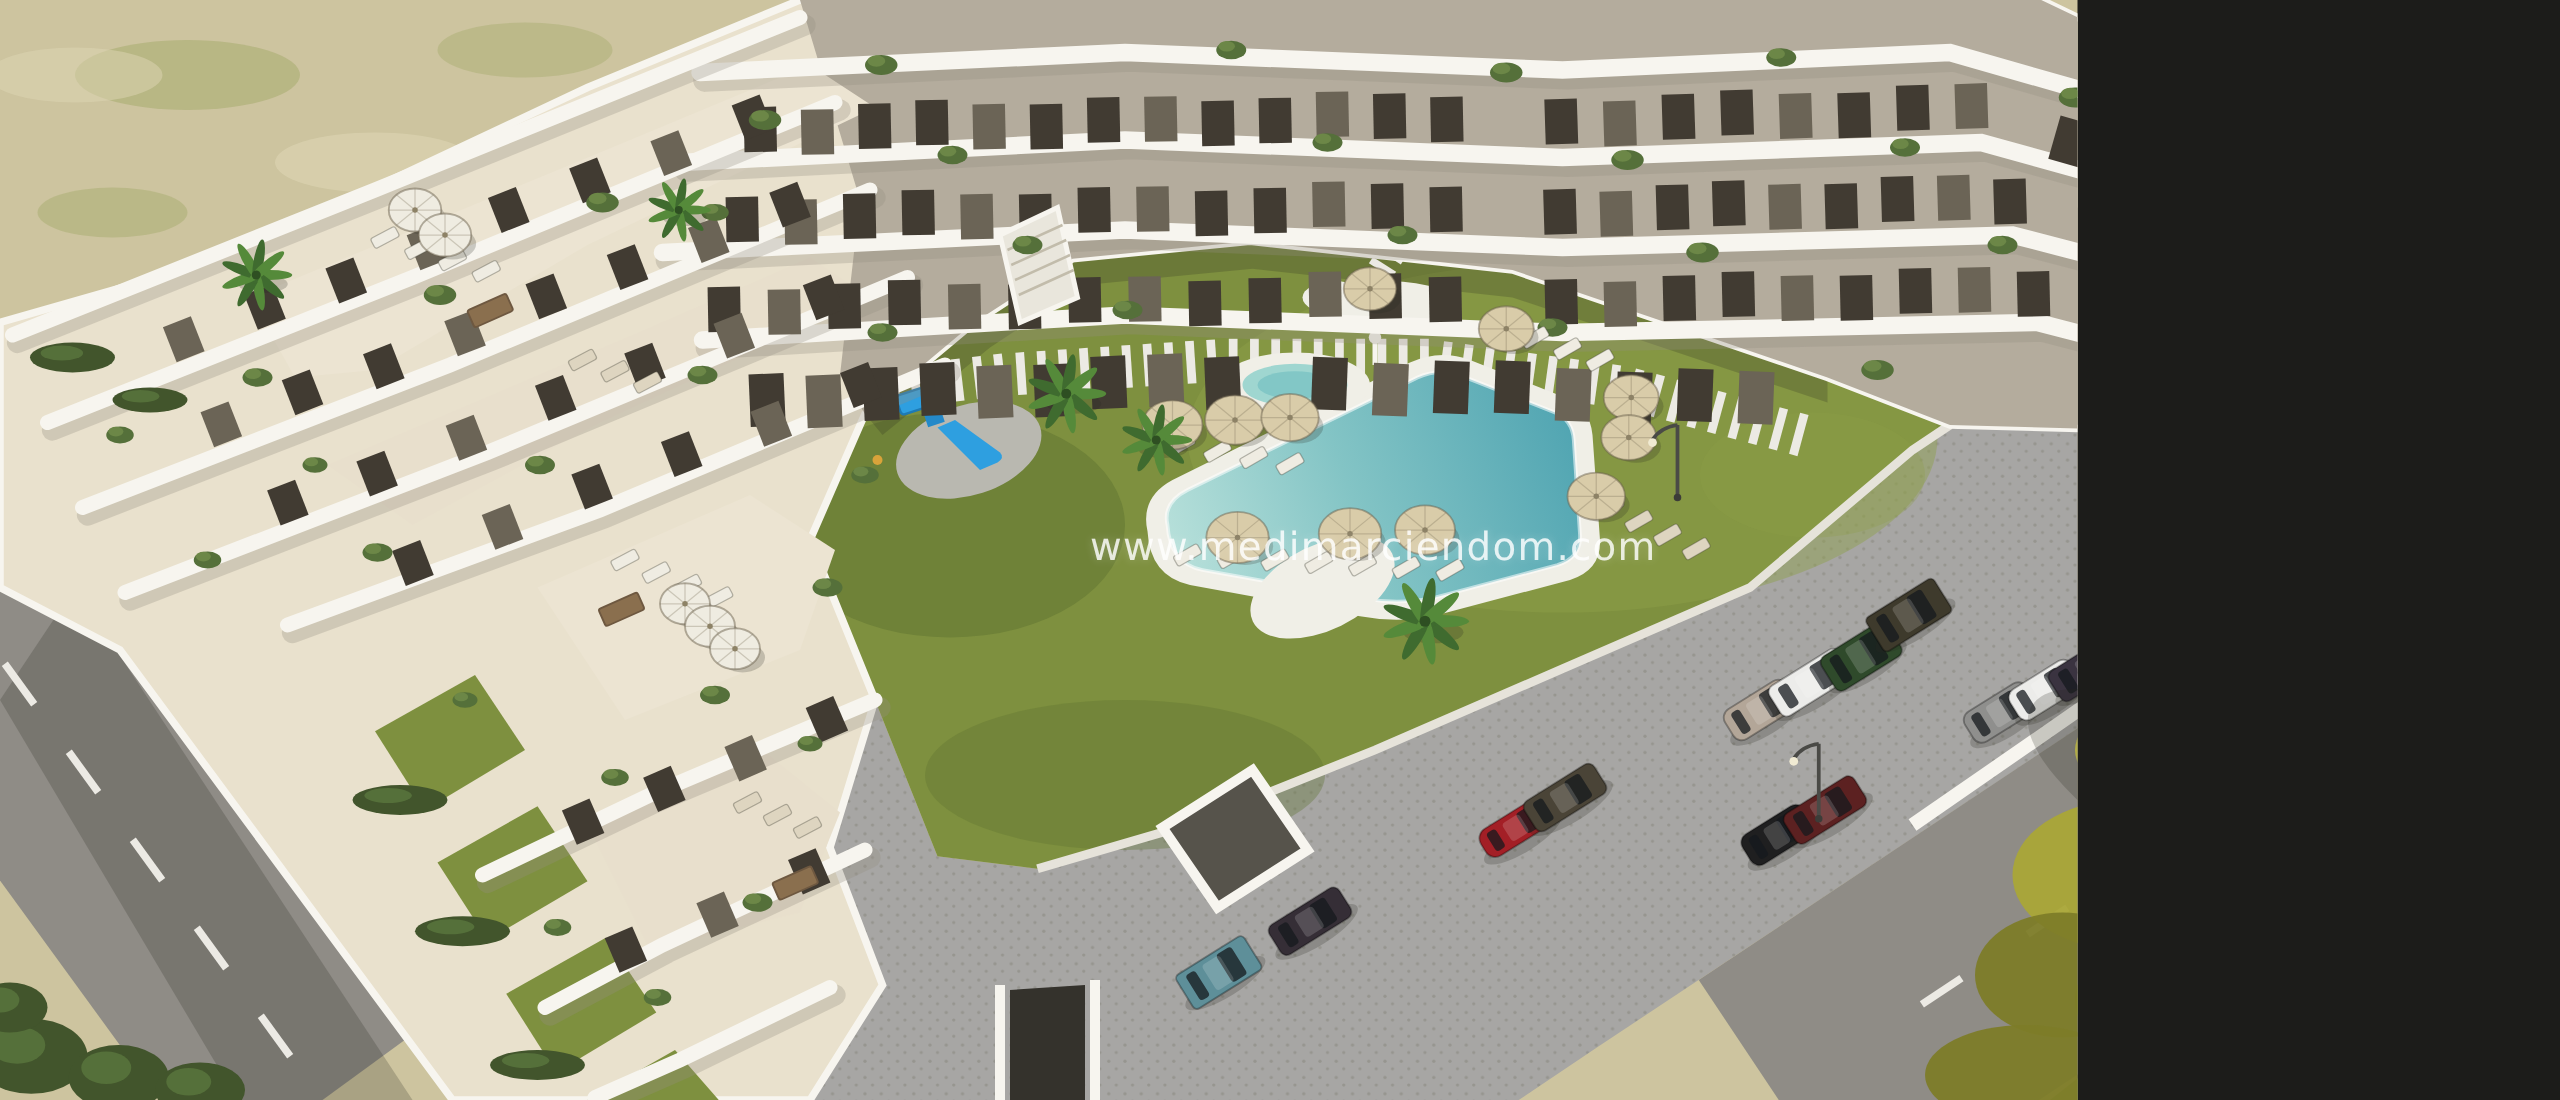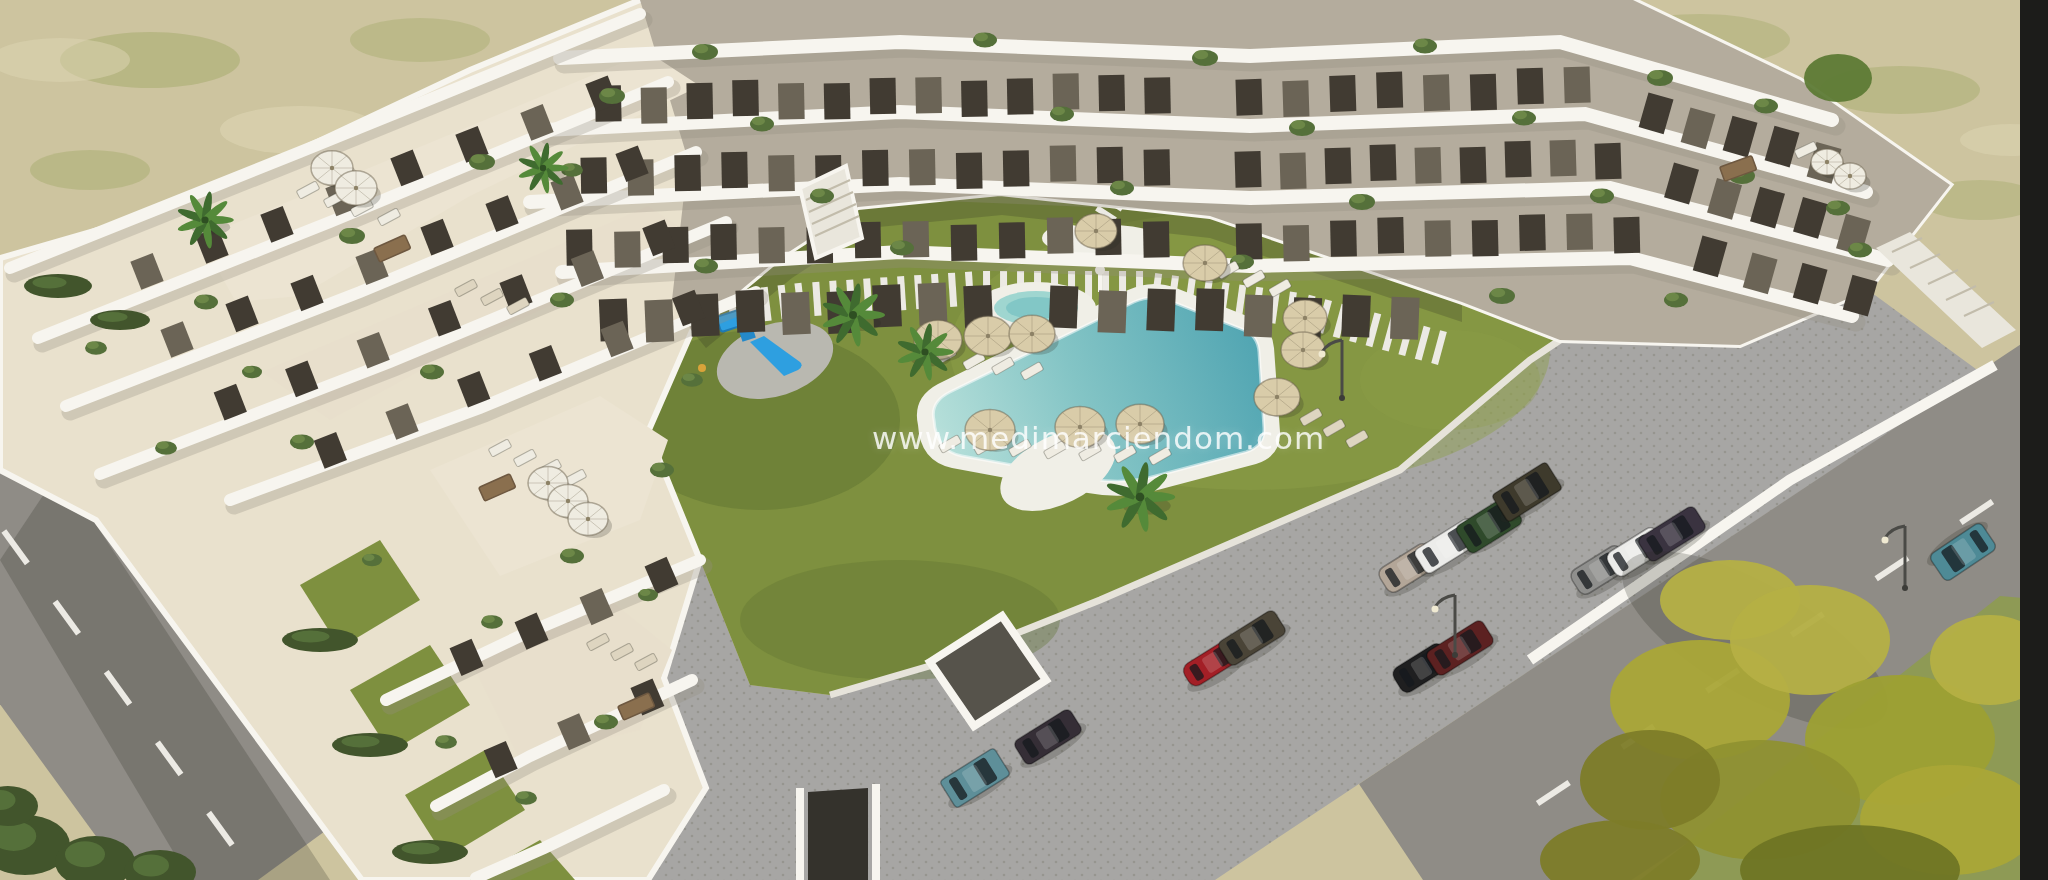--- a/index.html
+++ b/index.html
@@ -1,17 +1,17 @@
 <!DOCTYPE html>
 <html><head>
 <meta charset="utf-8">
 <style>
   html,body{margin:0;padding:0;background:#1c1c1a;}
-  .stage{position:relative;width:2020px;height:880px;overflow:hidden;
-         font-family:"DejaVu Sans","Liberation Sans",sans-serif;}
+  .stage{position:relative;width:1646px;height:880px;overflow:hidden;
+         font-family:"DejaVu Sans","Liberation Sans",sans-serif;padding-left:16px;}
   .stage svg{position:absolute;left:0;top:0;}
   .watermark{position:absolute;left:872px;top:420px;font-size:31px;font-weight:400;
              color:rgba(255,255,255,.82);letter-spacing:1px;white-space:nowrap;
              text-shadow:0 0 8px rgba(255,255,255,.25);pointer-events:none;}
 </style>
 </head>
 <body>
 
 <div class="stage">
 <svg width="2048" height="880" viewBox="0 0 2048 880">

